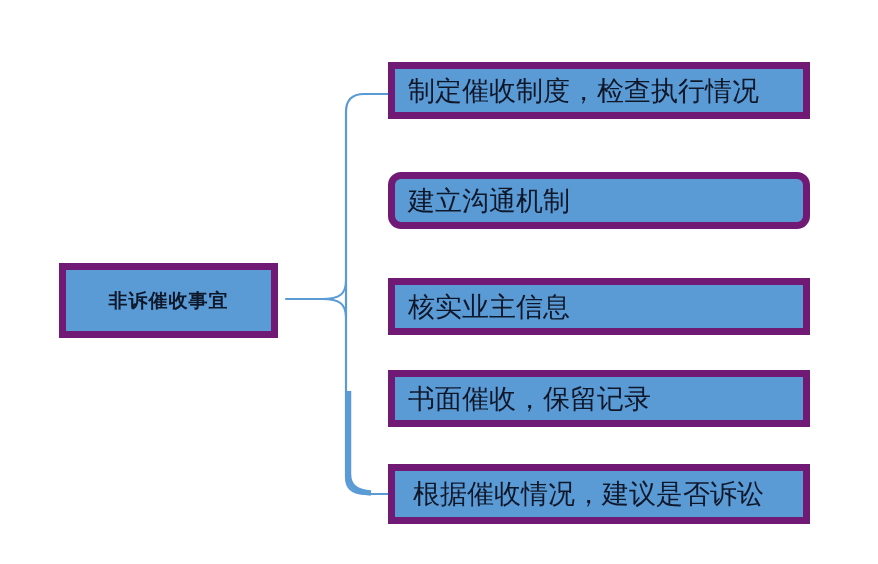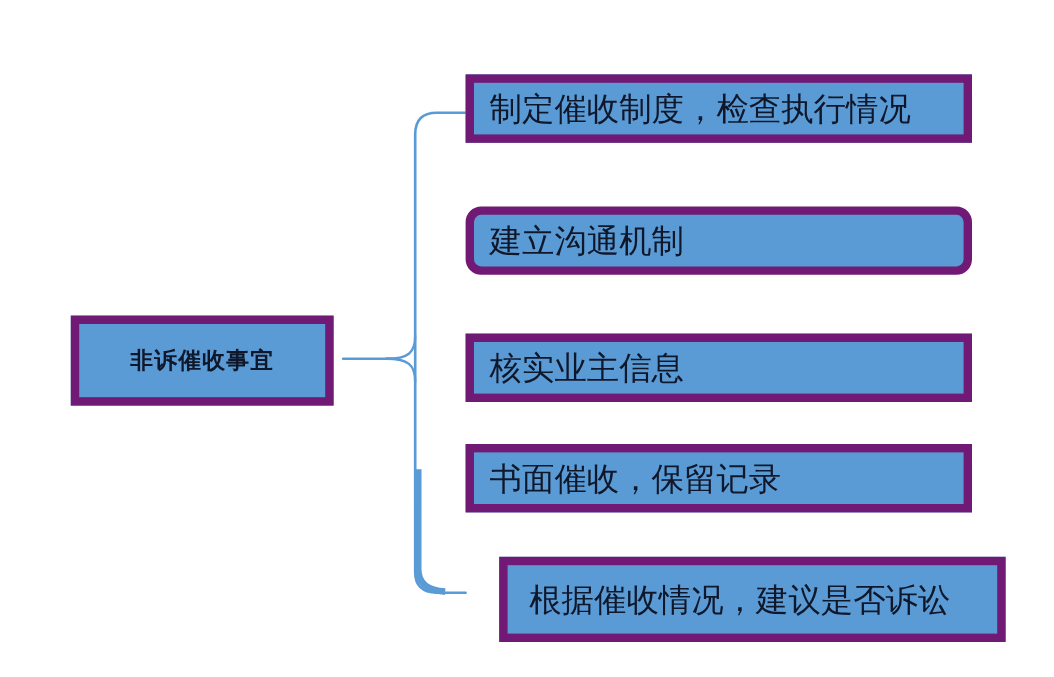--- a/index.html
+++ b/index.html
@@ -48,21 +48,21 @@
     width: 422px;
     height: 57px;
     padding-left: 13px;
     font-size: 27px;
     font-family: "DejaVu Serif", "Liberation Serif", serif;
   }
   .child-1 { top: 62px; }
   .child-2 { top: 172px; border-radius: 13px; }
   .child-3 { top: 253px; margin-top: 25px; }
   .child-4 { top: 370px; text-align: center; }
-  .child-5 { top: 464px; height: 71px; padding-left: 18px; margin-left: 28px; }
+  .child-5 { top: 464px; height: 60px; padding-left: 18px; }
   .node-label {
     white-space: nowrap;
   }
 </style>
 </head>
 <body>
 
 <div class="canvas">
 
   <svg class="connector-layer" viewBox="0 0 878 564" xmlns="http://www.w3.org/2000/svg">

